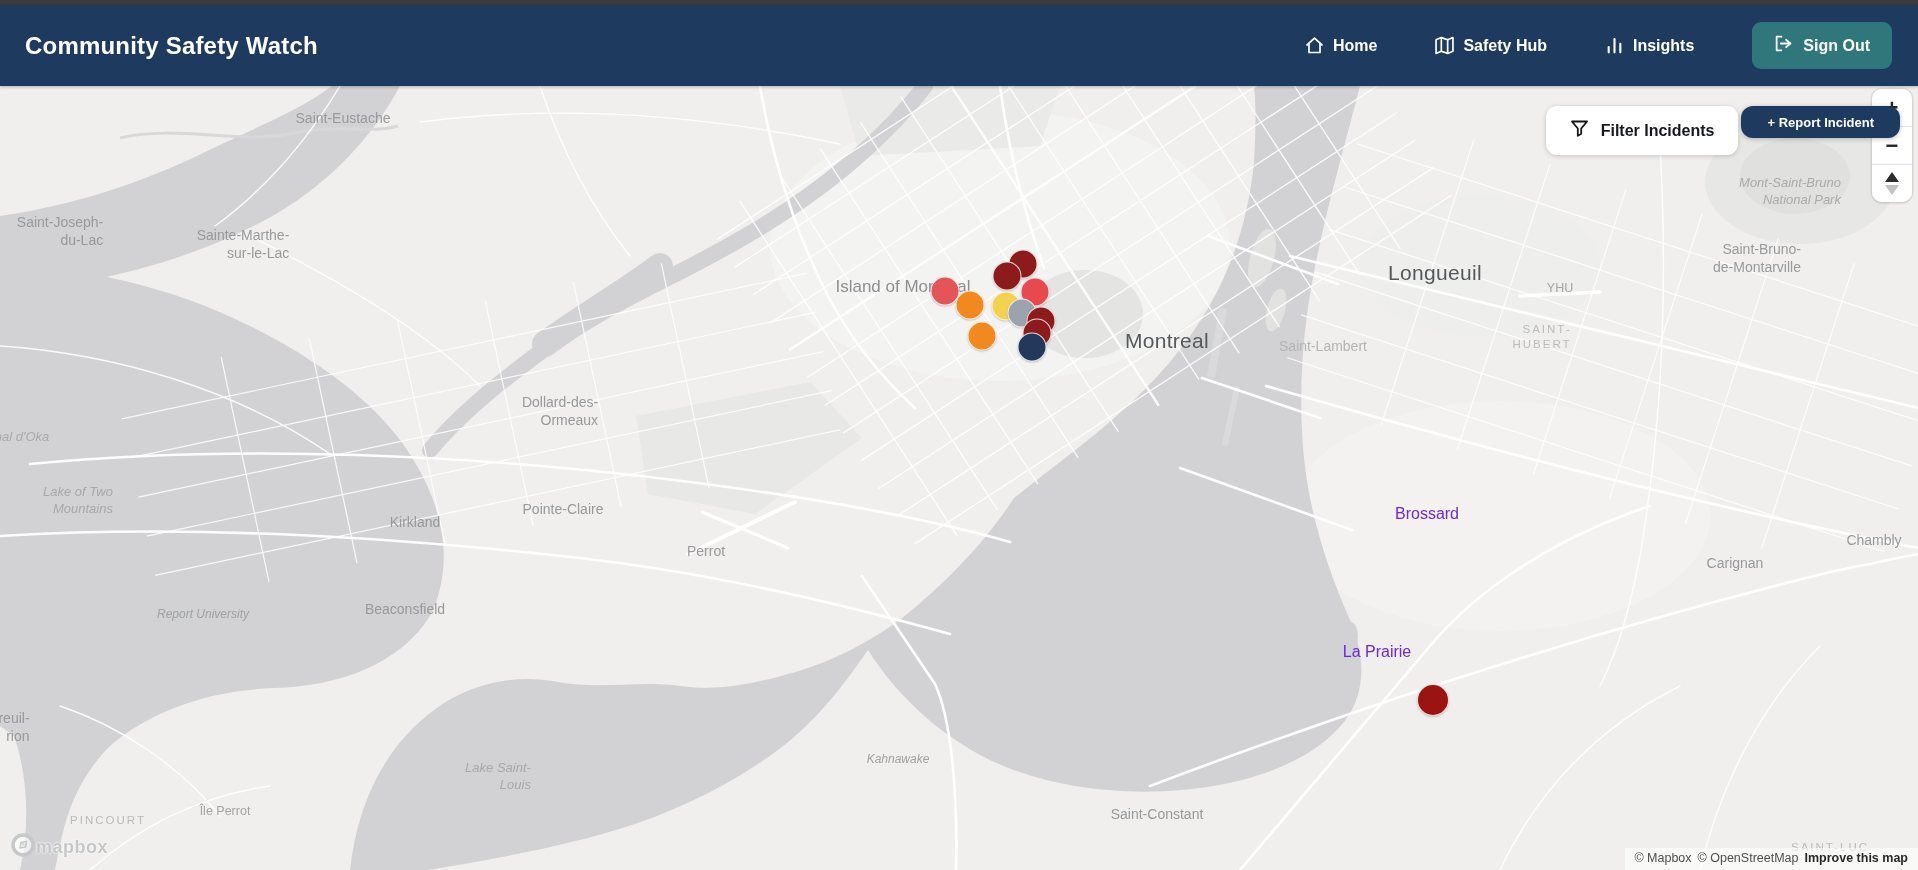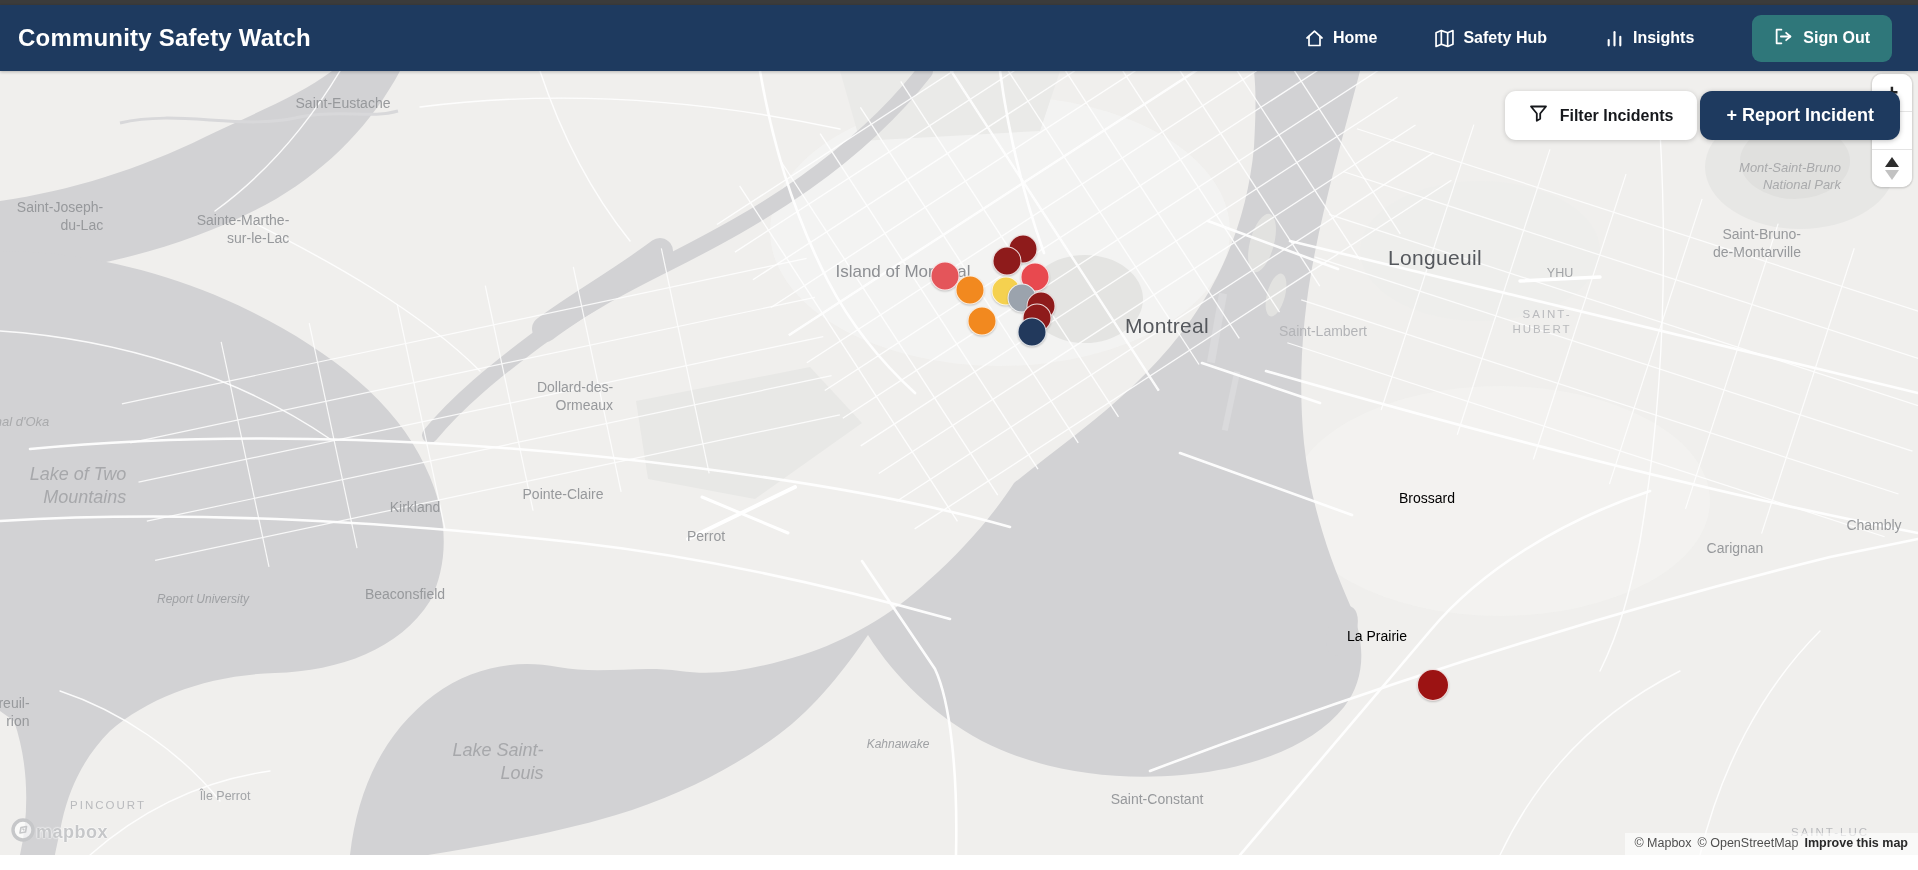--- a/index.html
+++ b/index.html
@@ -1,52 +1,52 @@
 <!DOCTYPE html>
 <html><head>
 <meta charset="utf-8">
 <style>
   html,body{margin:0;padding:0;background:#fff;width:1918px;height:870px;overflow:hidden;
     font-family:"Liberation Sans", sans-serif;}
   .topstrip{height:5px;background:#3b3b3b;}
   
-  header{height:66px;background:#1e3a5f;display:flex;align-items:center;justify-content:space-between;
-    box-shadow:0 1px 3px rgba(0,0,0,.25);position:relative;z-index:50;}
+  header{height:81px;background:#1e3a5f;display:flex;align-items:center;justify-content:space-between;
+    box-shadow:0 1px 3px rgba(0,0,0,.25);position:relative;z-index:50;padding-left:7px;}
   .app-title{color:#fff;font-size:24px;font-weight:700;margin:0 0 0 18px;letter-spacing:.2px;}
   nav{display:flex;align-items:center;gap:58px;margin-right:26px;}
   .nav-item{display:flex;align-items:center;gap:9px;color:#fff;font-size:16px;font-weight:600;cursor:pointer;}
   .nav-item svg{display:block;}
   .signout-btn{display:flex;align-items:center;gap:10px;background:#2f777a;color:#fff;border:none;
     font-family:inherit;font-size:16px;font-weight:600;padding:0 22px;height:47px;border-radius:9px;cursor:pointer;}
   
   .map-viewport{position:relative;width:1918px;height:784px;background:#f0efed;overflow:hidden;}
   .geo{position:absolute;left:0;top:0;}
   
   .map-label{position:absolute;transform:translate(-50%,-50%);white-space:pre-line;text-align:right;
     line-height:1.28;z-index:5;pointer-events:none;}
   .l-city{font-size:21px;color:#55585d;font-weight:500;letter-spacing:.3px;}
-  .l-town-lg{font-size:14px;color:#000000;}
+  .l-town-lg{font-size:16px;color:#6d28d9;}
   .l-town{font-size:14px;color:#97999c;}
   .l-town-faint{font-size:14px;color:#b3b4b7;}
   .l-small{font-size:12.5px;color:#a2a4a7;}
   .l-zone{font-size:11.5px;color:#b9babd;letter-spacing:2px;font-weight:500;}
-  .l-water{font-size:18px;color:#a7a8ab;font-style:italic;}
+  .l-water{font-size:13px;color:#a7a8ab;font-style:italic;}
   .l-park{font-size:13px;color:#a9aaac;font-style:italic;}
   .l-poi{font-size:12px;color:#9fa1a4;font-style:italic;}
   .l-region{font-size:17px;color:#8d8f93;}
   
   .marker{position:absolute;border-radius:50%;border:1px solid rgba(255,255,255,.85);
     box-shadow:0 1px 2px rgba(0,0,0,.2);transform:translate(-50%,-50%);z-index:10;cursor:pointer;}
   
   .map-toolbar{position:absolute;top:20px;right:18px;display:flex;gap:3px;z-index:30;}
   .filter-btn{display:flex;align-items:center;gap:12px;background:#fff;border:none;border-radius:11px;
     height:49px;padding:0 24px;font-family:inherit;font-size:16px;font-weight:600;color:#16181c;
     box-shadow:0 1px 5px rgba(0,0,0,.18);cursor:pointer;}
-  .report-btn{background:#1e3a5f;border:none;border-radius:12px;height:49px;padding:0 26px;
-    font-family:inherit;font-size:18px;font-weight:700;color:#fff;box-shadow:0 1px 5px rgba(0,0,0,.25);cursor:pointer;}
+  .report-btn{background:#1e3a5f;border:none;border-radius:12px;height:32px;padding:0 26px;
+    font-family:inherit;font-size:13px;font-weight:700;color:#fff;box-shadow:0 1px 5px rgba(0,0,0,.25);cursor:pointer;}
   
   .navctl{position:absolute;top:3px;right:6px;width:40px;background:#fff;border-radius:10px;
     box-shadow:0 0 0 1.5px rgba(0,0,0,.06),0 1px 3px rgba(0,0,0,.12);z-index:20;overflow:hidden;}
   .navctl .cell{height:37px;display:flex;align-items:center;justify-content:center;cursor:pointer;
     font-size:22px;font-weight:700;color:#262626;background:#fff;}
   .navctl .cell + .cell{border-top:1px solid #e4e4e4;}
   .pitch{display:flex;flex-direction:column;align-items:center;gap:3px;}
   .tri-up{width:0;height:0;border-left:7px solid transparent;border-right:7px solid transparent;border-bottom:10px solid #2d2d2d;}
   .tri-dn{width:0;height:0;border-left:7px solid transparent;border-right:7px solid transparent;border-top:10px solid #c2c2c2;}
   
@@ -250,21 +250,21 @@
       <div class="map-label l-park" style="left: 1790px; top: 106px;">Mont-Saint-Bruno
 National Park</div>
       <div class="map-label l-town" style="left: 1757px; top: 173px;">Saint-Bruno-
 de-Montarville</div>
       <div class="map-label l-town-lg" style="left: 1427px; top: 428px;">Brossard</div>
       <div class="map-label l-town" style="left: 1874px; top: 455px;">Chambly</div>
       <div class="map-label l-town" style="left: 1735px; top: 478px;">Carignan</div>
       <div class="map-label l-town-lg" style="left: 1377px; top: 566px;">La Prairie</div>
       <div class="map-label l-town" style="left: 1157px; top: 729px;">Saint-Constant</div>
       <div class="map-label l-poi" style="left: 898px; top: 674px;">Kahnawake</div>
-      <div class="map-label l-town" style="left: 560px; top: 326px; margin-left: 15px;">Dollard-des-
+      <div class="map-label l-town" style="left: 560px; top: 326px;">Dollard-des-
 Ormeaux</div>
       <div class="map-label l-town" style="left: 563px; top: 424px;">Pointe-Claire</div>
       <div class="map-label l-town" style="left: 415px; top: 437px;">Kirkland</div>
       <div class="map-label l-town" style="left: 706px; top: 466px;">Perrot</div>
       <div class="map-label l-town" style="left: 405px; top: 524px;">Beaconsfield</div>
       <div class="map-label l-poi" style="left: 203px; top: 529px;">Report University</div>
       <div class="map-label l-water" style="left: 78px; top: 415px;">Lake of Two
 Mountains</div>
       <div class="map-label l-water" style="left: 498px; top: 691px;">Lake Saint-
 Louis</div>

